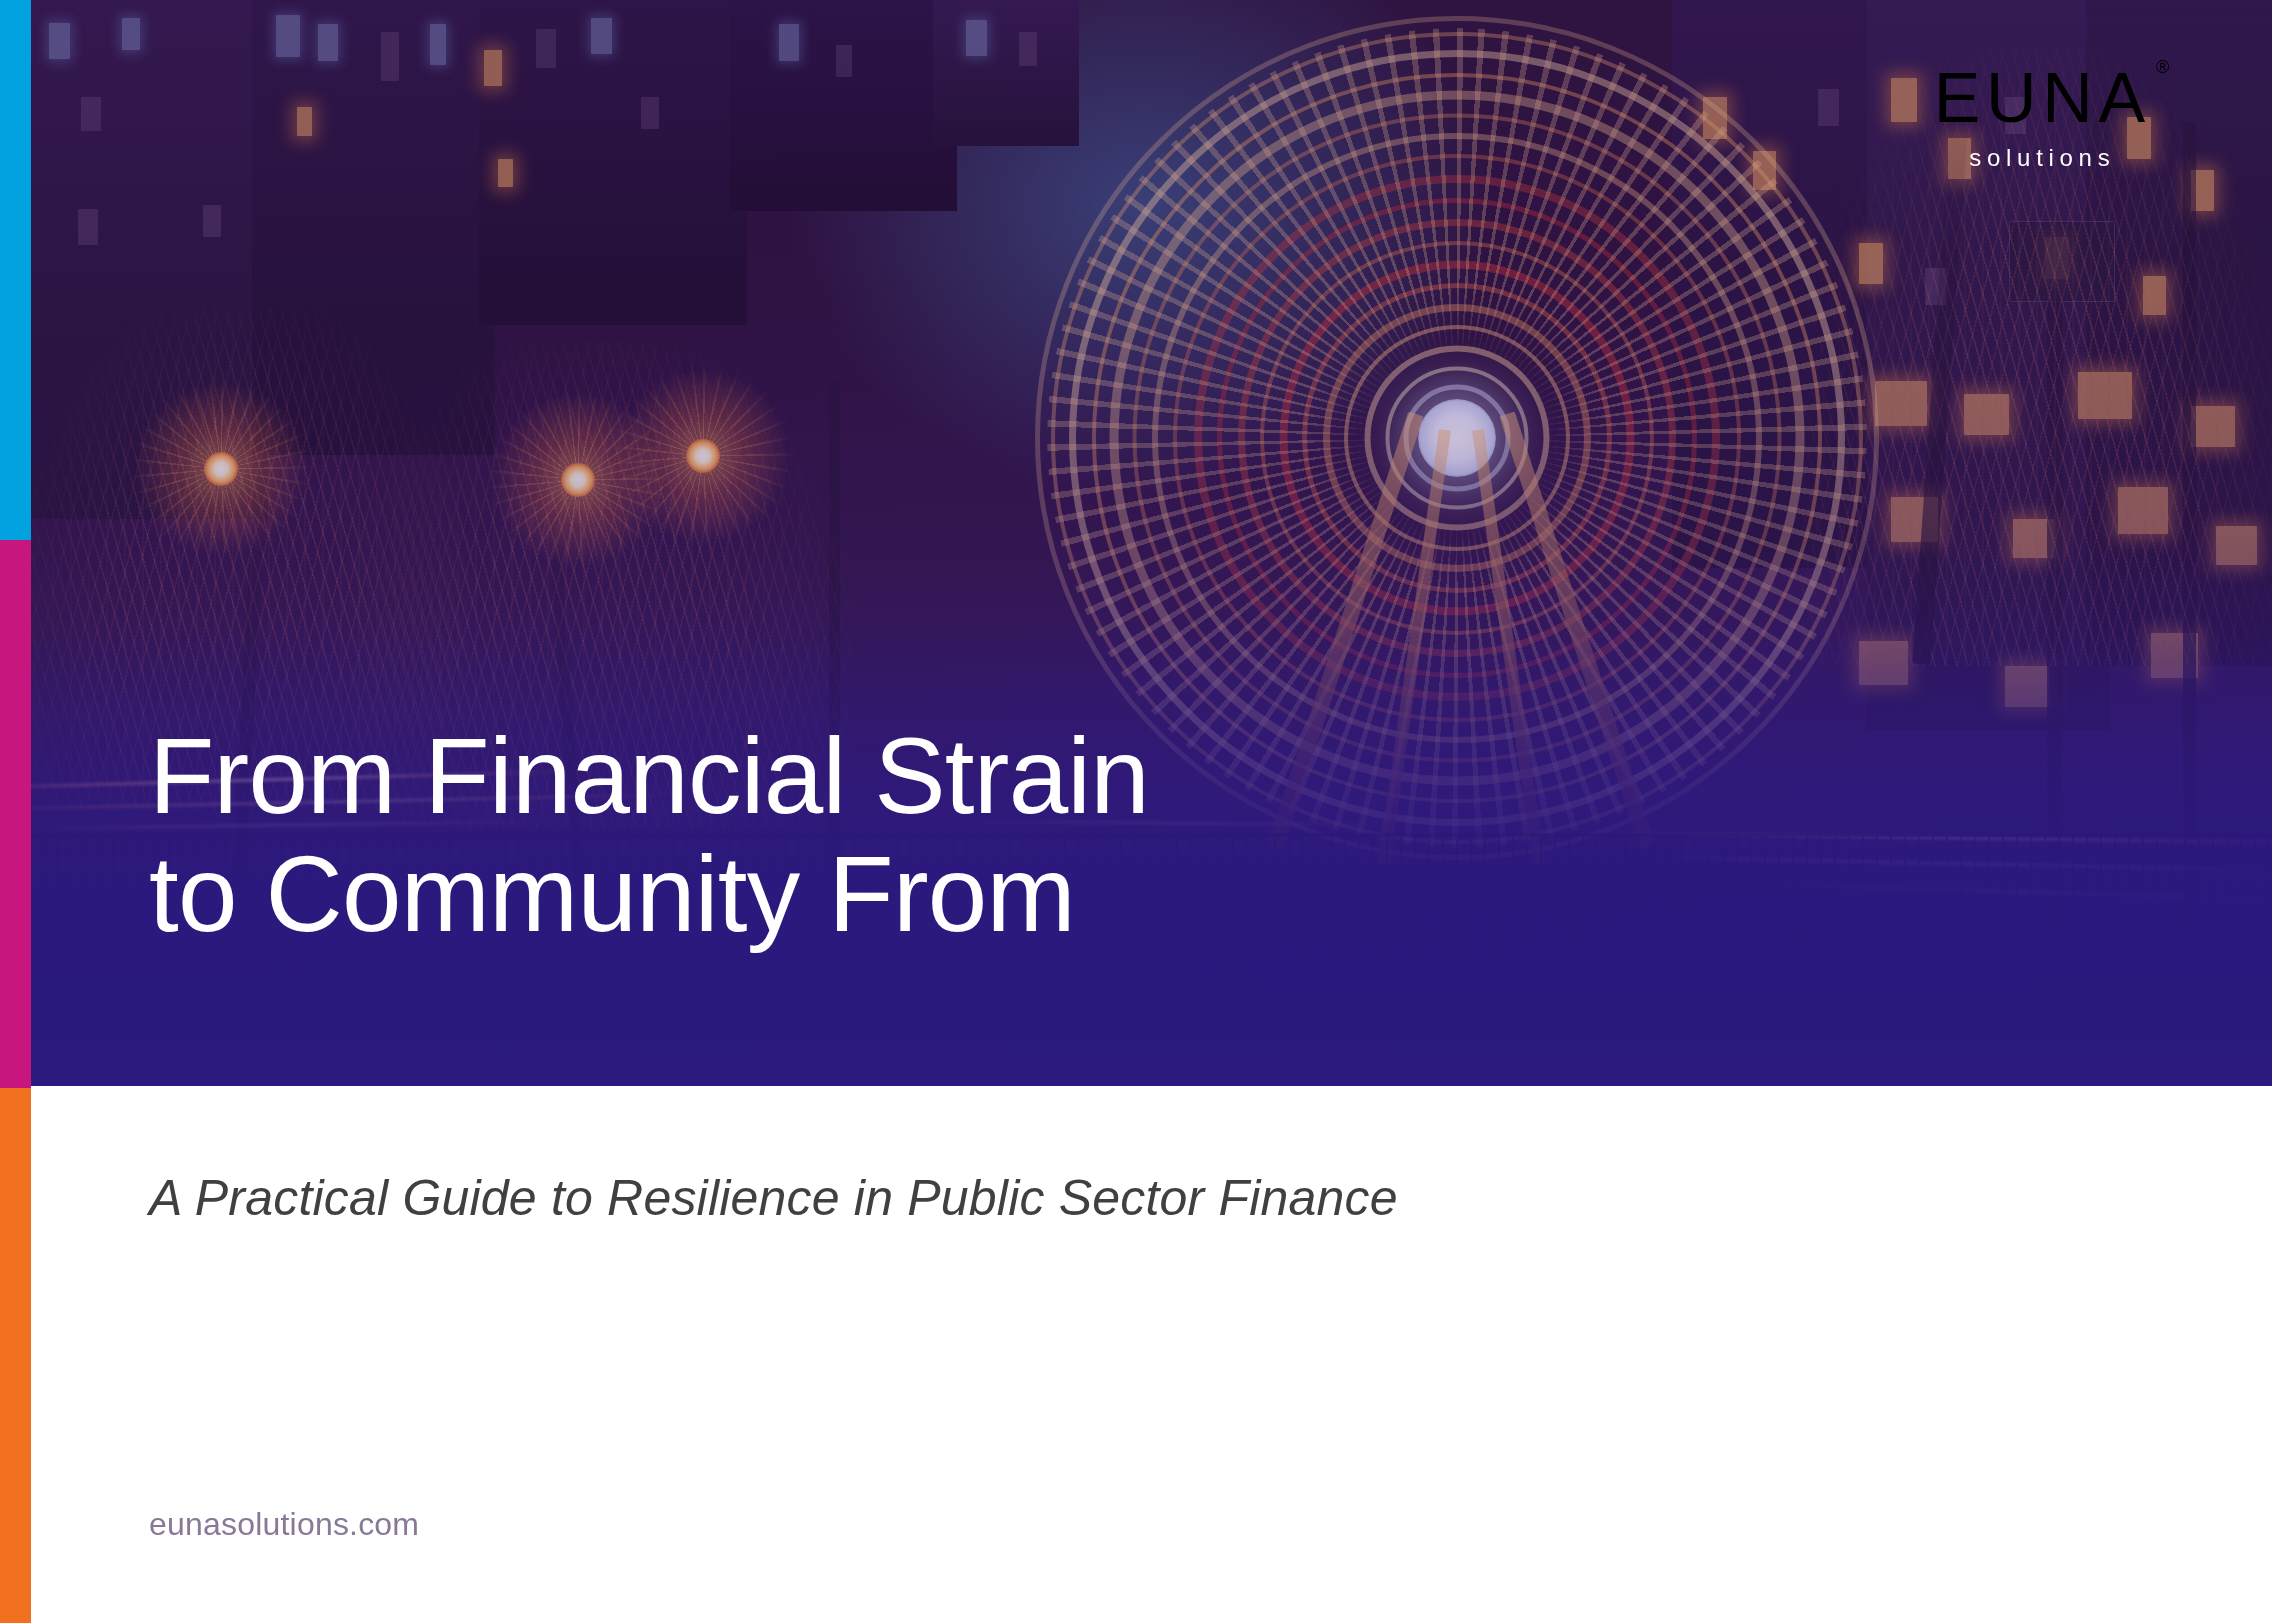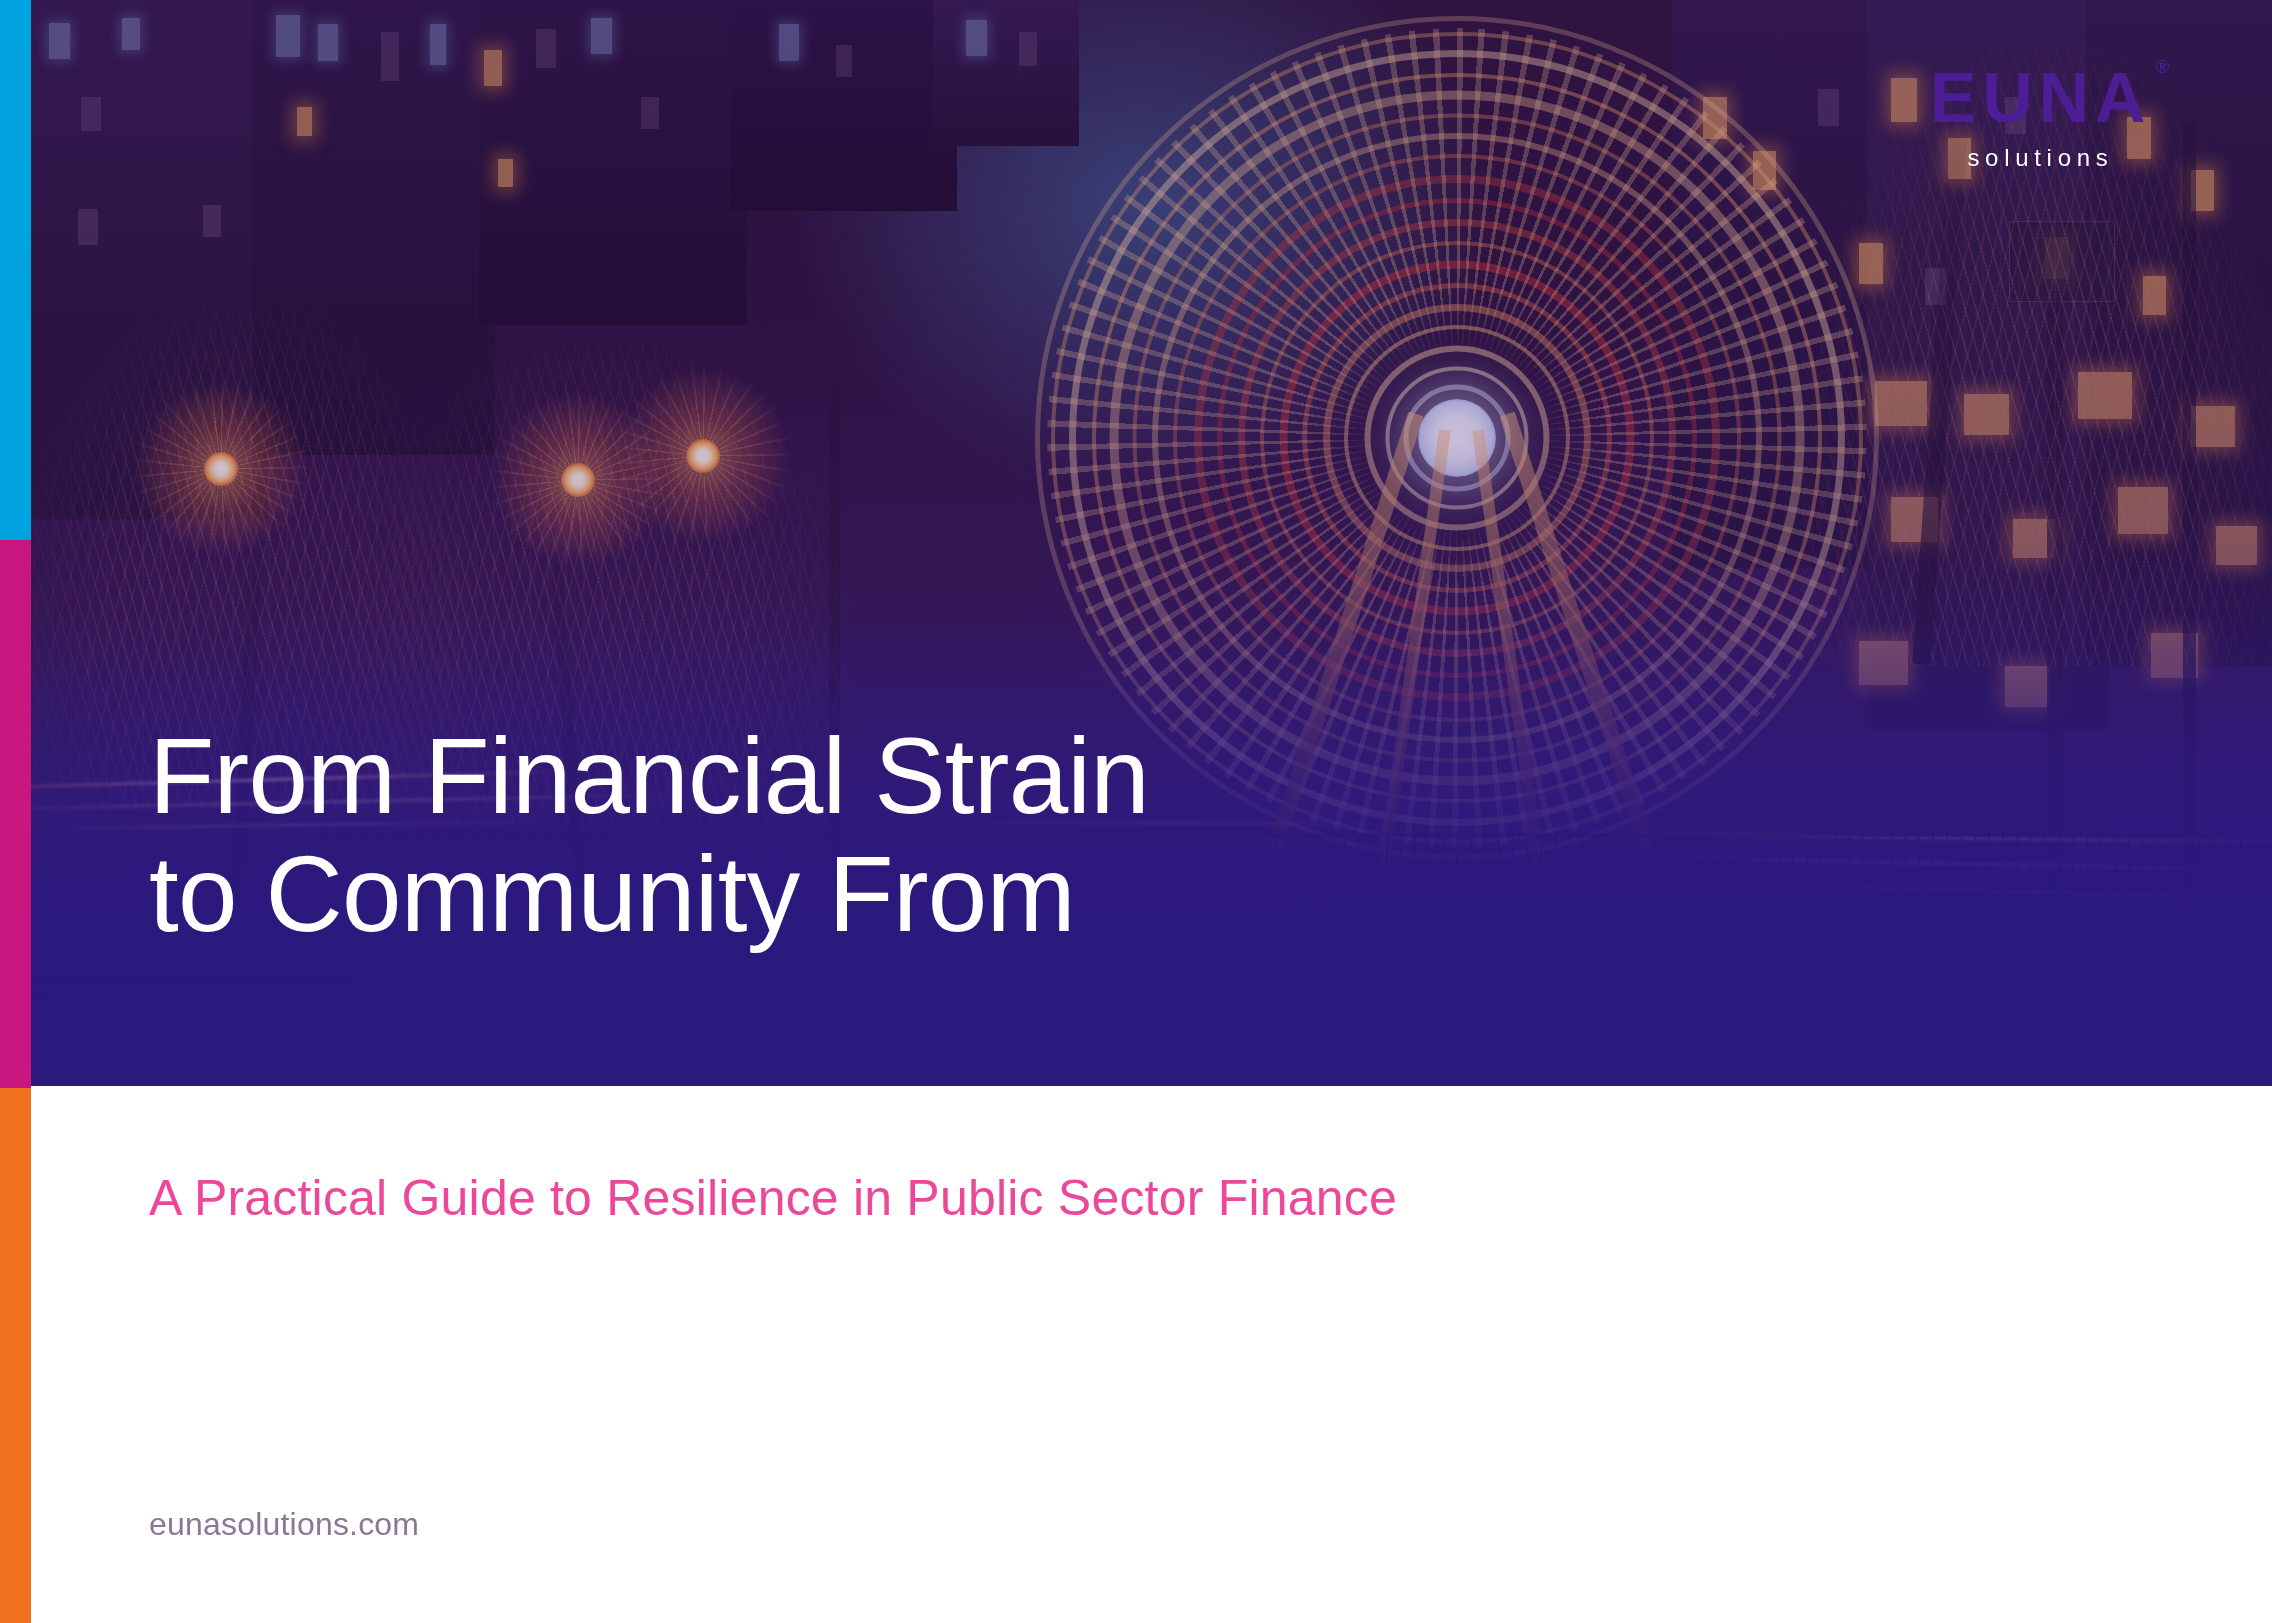--- a/index.html
+++ b/index.html
@@ -184,24 +184,24 @@
   .logo {
     position:absolute; right:122px; top:63px;
     z-index:40;
     text-align:center;
     color:#ffffff;
   }
   .logo-word {
     position:relative;
     font-size:70px;
     letter-spacing:5.7px;
-    font-weight:700;
+    font-weight:400;
     line-height:1;
     display:inline-block;
-    color:#4c1d95;
+    color:#000000;
   }
   .logo-reg {
     position:absolute; top:-4.9px; right:-24px;
     font-size:18px; line-height:1;
   }
   .logo-sub {
     margin-top:11.4px;
     font-size:24px;
     letter-spacing:5.7px;
     font-weight:300;
@@ -232,22 +232,23 @@
   }
 
   
   .subtitle {
     position:absolute;
     left:149px; top:1169px;
     z-index:45;
     font-size:50px;
     font-weight:400;
     letter-spacing:0.2px;
-    color:#ec4899;
+    color:#404040;
     white-space:nowrap;
+    font-style:italic;
   }
 
   
   .footer-url {
     position:absolute;
     left:149px; top:1506px;
     z-index:45;
     font-size:32px;
     font-weight:400;
     color:#8A7897;

